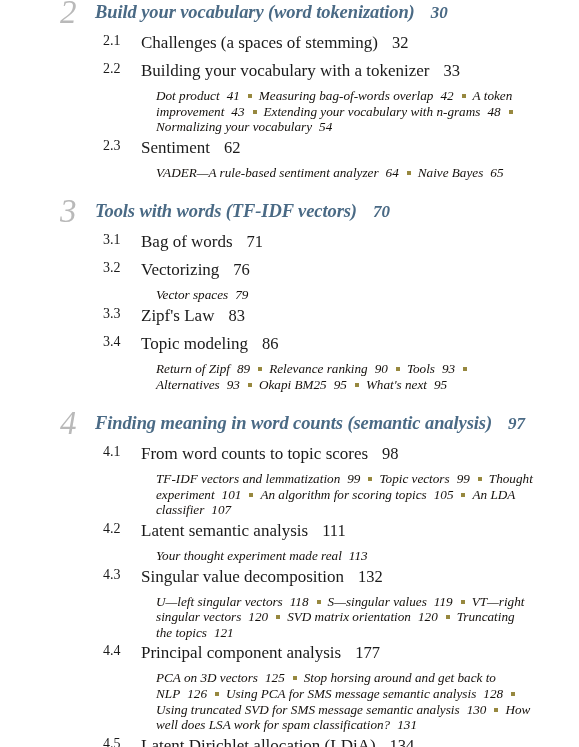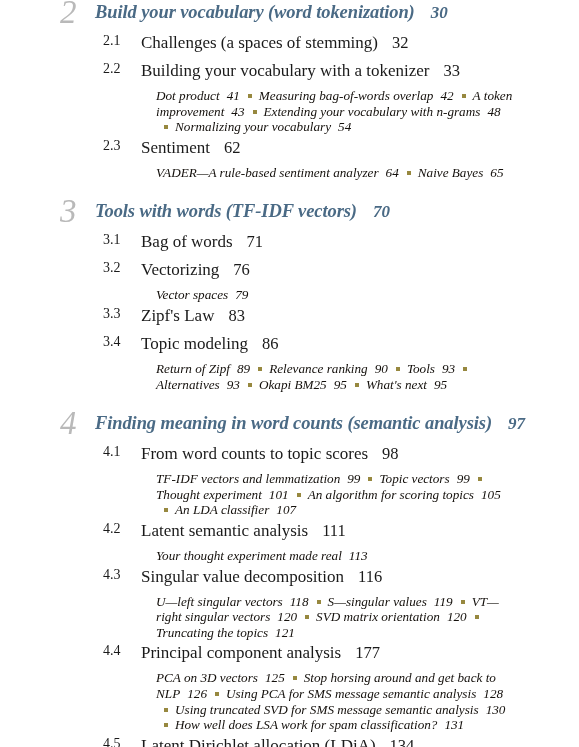--- a/index.html
+++ b/index.html
@@ -87,21 +87,21 @@
   .sec-page {
     font-size: 16.5px;
     margin-left: 14px;
     color: #1a1a1a;
   }
 
   
   .subs {
     position: relative;
     margin: 0;
-    padding: 2px 16px 3px 0;
+    padding: 2px 0 3px 0;
   }
   .subline {
     position: relative;
     padding-left: 156px;
     padding-right: 46px;
     font-style: italic;
     font-size: 13.2px;
     line-height: 15.6px;
     color: #14100c;
     text-indent: 0;
@@ -196,21 +196,21 @@
       </div>
       <div class="section">
         <span class="sec-num">4.2</span>
         <span class="sec-title"><span>Latent semantic analysis</span><span class="sec-page">111</span></span>
       </div>
       <div class="subs">
         <div class="subline"><span><span class="sub-name">Your thought experiment made real</span><span class="sub-page">113</span></span></div>
       </div>
       <div class="section">
         <span class="sec-num">4.3</span>
-        <span class="sec-title"><span>Singular value decomposition</span><span class="sec-page">116</span></span>
+        <span class="sec-title"><span>Singular value decomposition</span><span class="sec-page">132</span></span>
       </div>
       <div class="subs">
         <div class="subline"><span><span class="sub-name">U—left singular vectors</span><span class="sub-page">118</span></span><span class="sep"></span><span><span class="sub-name">S—singular values</span><span class="sub-page">119</span></span><span class="sep"></span><span><span class="sub-name">VT—right singular vectors</span><span class="sub-page">120</span></span><span class="sep"></span><span><span class="sub-name">SVD matrix orientation</span><span class="sub-page">120</span></span><span class="sep"></span><span><span class="sub-name">Truncating the topics</span><span class="sub-page">121</span></span></div>
       </div>
       <div class="section">
         <span class="sec-num">4.4</span>
         <span class="sec-title"><span>Principal component analysis</span><span class="sec-page">177</span></span>
       </div>
       <div class="subs">
         <div class="subline"><span><span class="sub-name">PCA on 3D vectors</span><span class="sub-page">125</span></span><span class="sep"></span><span><span class="sub-name">Stop horsing around and get back to NLP</span><span class="sub-page">126</span></span><span class="sep"></span><span><span class="sub-name">Using PCA for SMS message semantic analysis</span><span class="sub-page">128</span></span><span class="sep"></span><span><span class="sub-name">Using truncated SVD for SMS message semantic analysis</span><span class="sub-page">130</span></span><span class="sep"></span><span><span class="sub-name">How well does LSA work for spam classification?</span><span class="sub-page">131</span></span></div>

